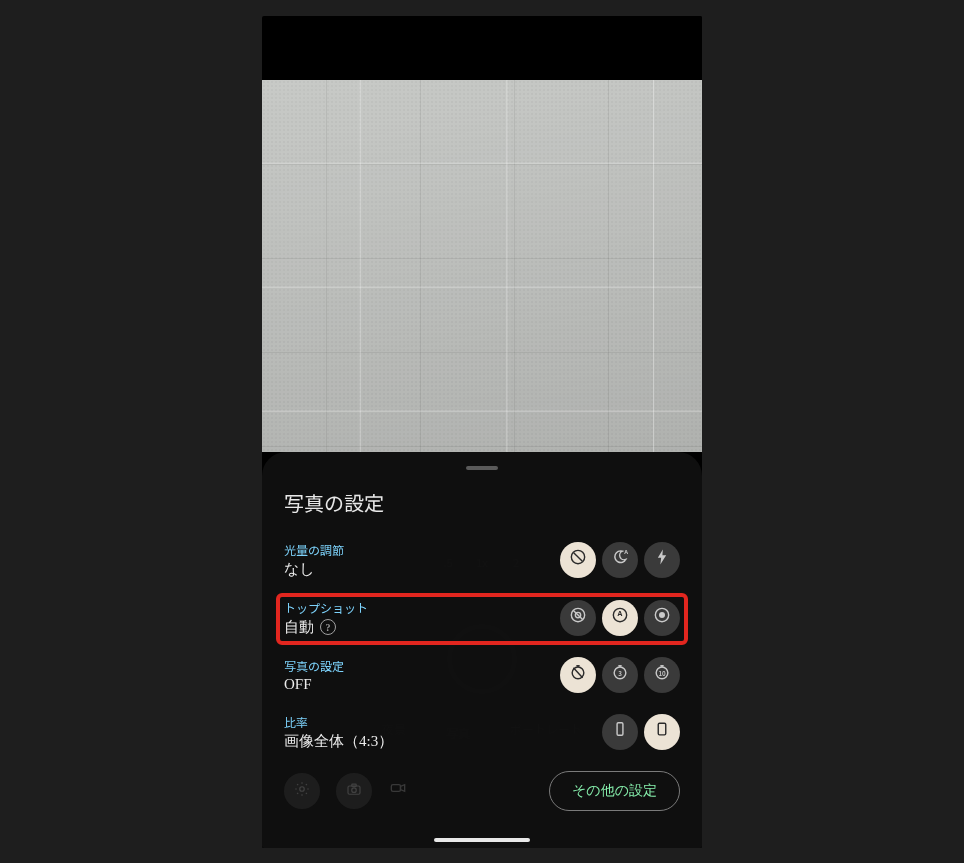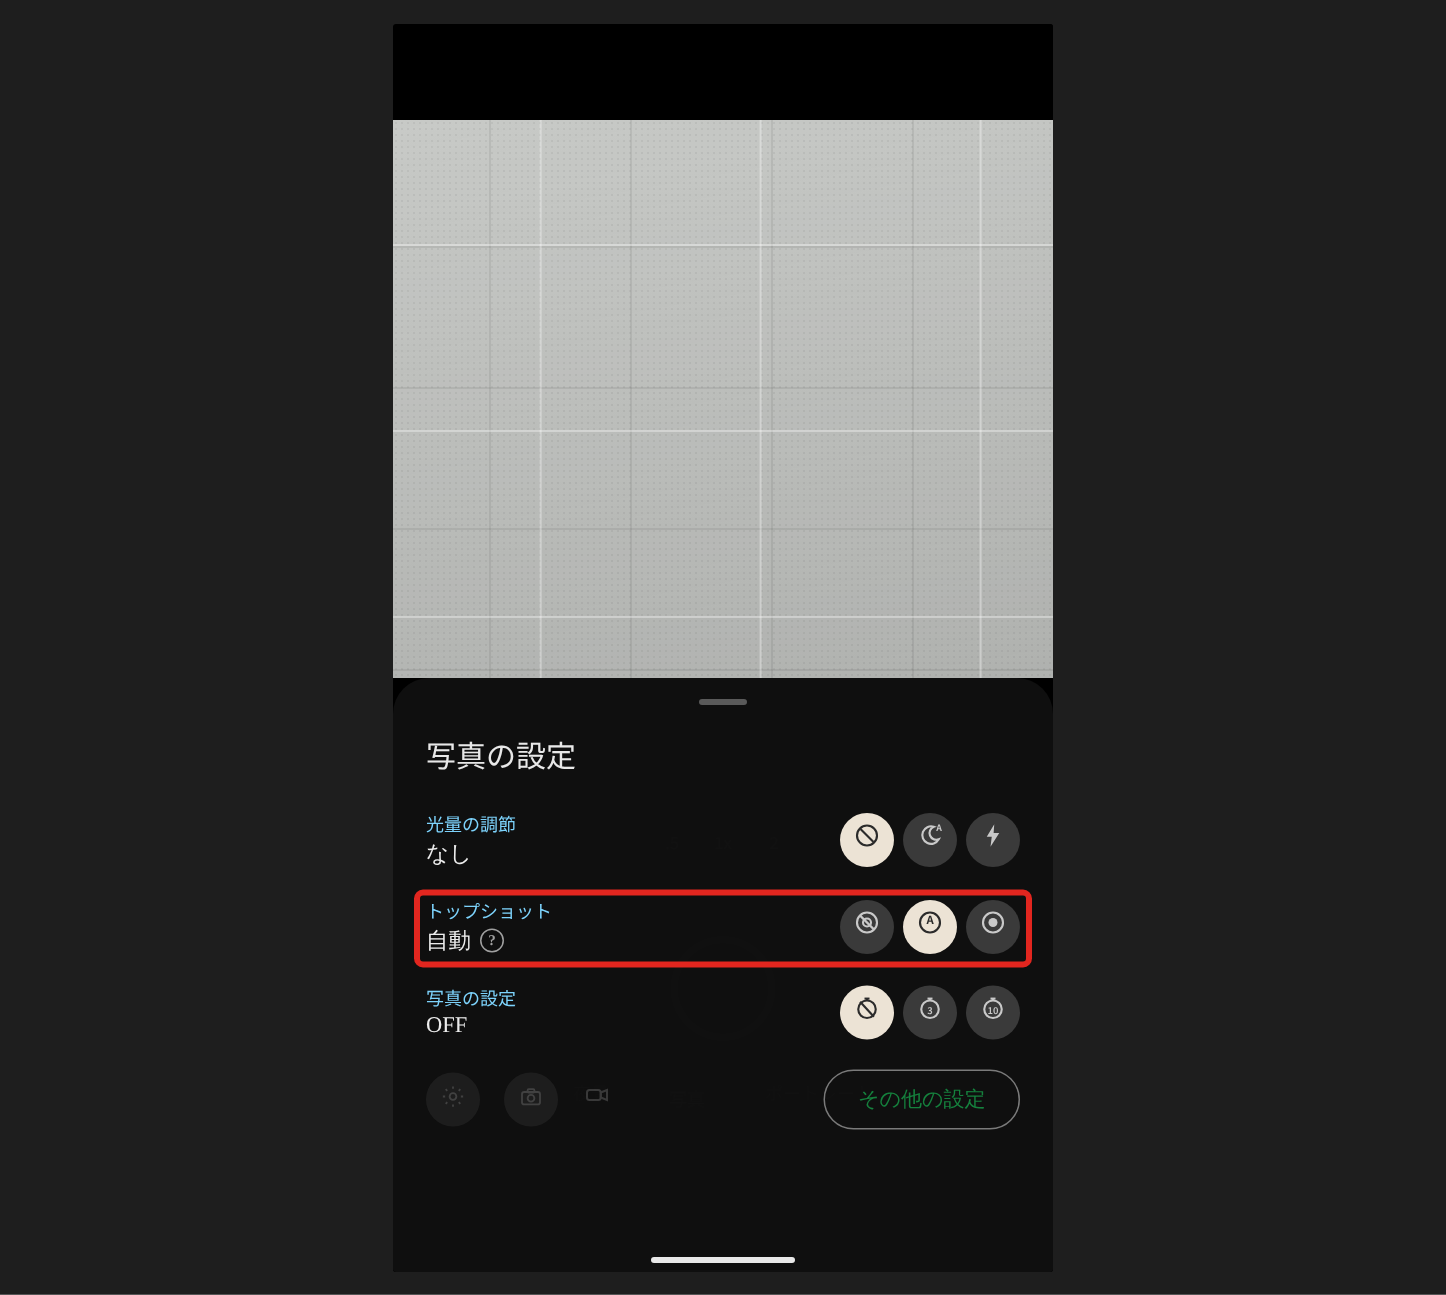--- a/index.html
+++ b/index.html
@@ -173,21 +173,21 @@
   }
 
   .footer-row {
     display: flex;
     align-items: center;
     justify-content: space-between;
     margin-top: 10px;
   }
   .more-btn {
     border: 1px solid #7a7a7a;
-    color: #15803d;
+    color: #86efac;
     background: transparent;
     border-radius: 24px;
     padding: 10px 22px;
     font-size: 14px;
     cursor: pointer;
   }
   .footer-left {
     display: flex; gap: 16px; align-items: center;
   }
   .ghost-circle {
@@ -344,20 +344,42 @@
                 <circle class="stroke" cx="12" cy="13" r="7"></circle>
                 <line class="stroke" x1="12" y1="4.5" x2="12" y2="6"></line>
                 <line class="stroke" x1="10" y1="4.5" x2="14" y2="4.5"></line>
                 <text class="timer-num" x="12" y="13.5">10</text>
               </svg>
           </span>
         </span>
       </div>
     </div>
 
+    <div class="row">
+      <div class="row-left">
+        <span class="row-label">比率</span>
+        <span class="row-value">画像全体（4:3）</span>
+      </div>
+      <div class="opts">
+        <span class="opt">
+          <span>
+            <svg viewBox="0 0 24 24">
+                <rect class="stroke" x="8.5" y="4.5" width="7" height="15" rx="1.5"></rect>
+              </svg>
+          </span>
+        </span>
+        <span class="opt selected">
+          <span>
+            <svg viewBox="0 0 24 24">
+                <rect class="stroke" x="7.5" y="5" width="9" height="14" rx="1.5"></rect>
+              </svg>
+          </span>
+        </span>
+      </div>
+    </div>
 
     <div class="footer-row">
       <div class="footer-left">
         <span class="ghost-circle">
           <span>
             <svg viewBox="0 0 24 24">
                 <circle cx="12" cy="12" r="3" fill="none" stroke="#6b6b6b" stroke-width="1.6"></circle>
                 <path fill="none" stroke="#6b6b6b" stroke-width="1.6" d="M12 3v2M12 19v2M3 12h2M19 12h2M5.5 5.5l1.4 1.4M17.1 17.1l1.4 1.4M18.5 5.5l-1.4 1.4M6.9 17.1l-1.4 1.4"></path>
               </svg>
           </span>

